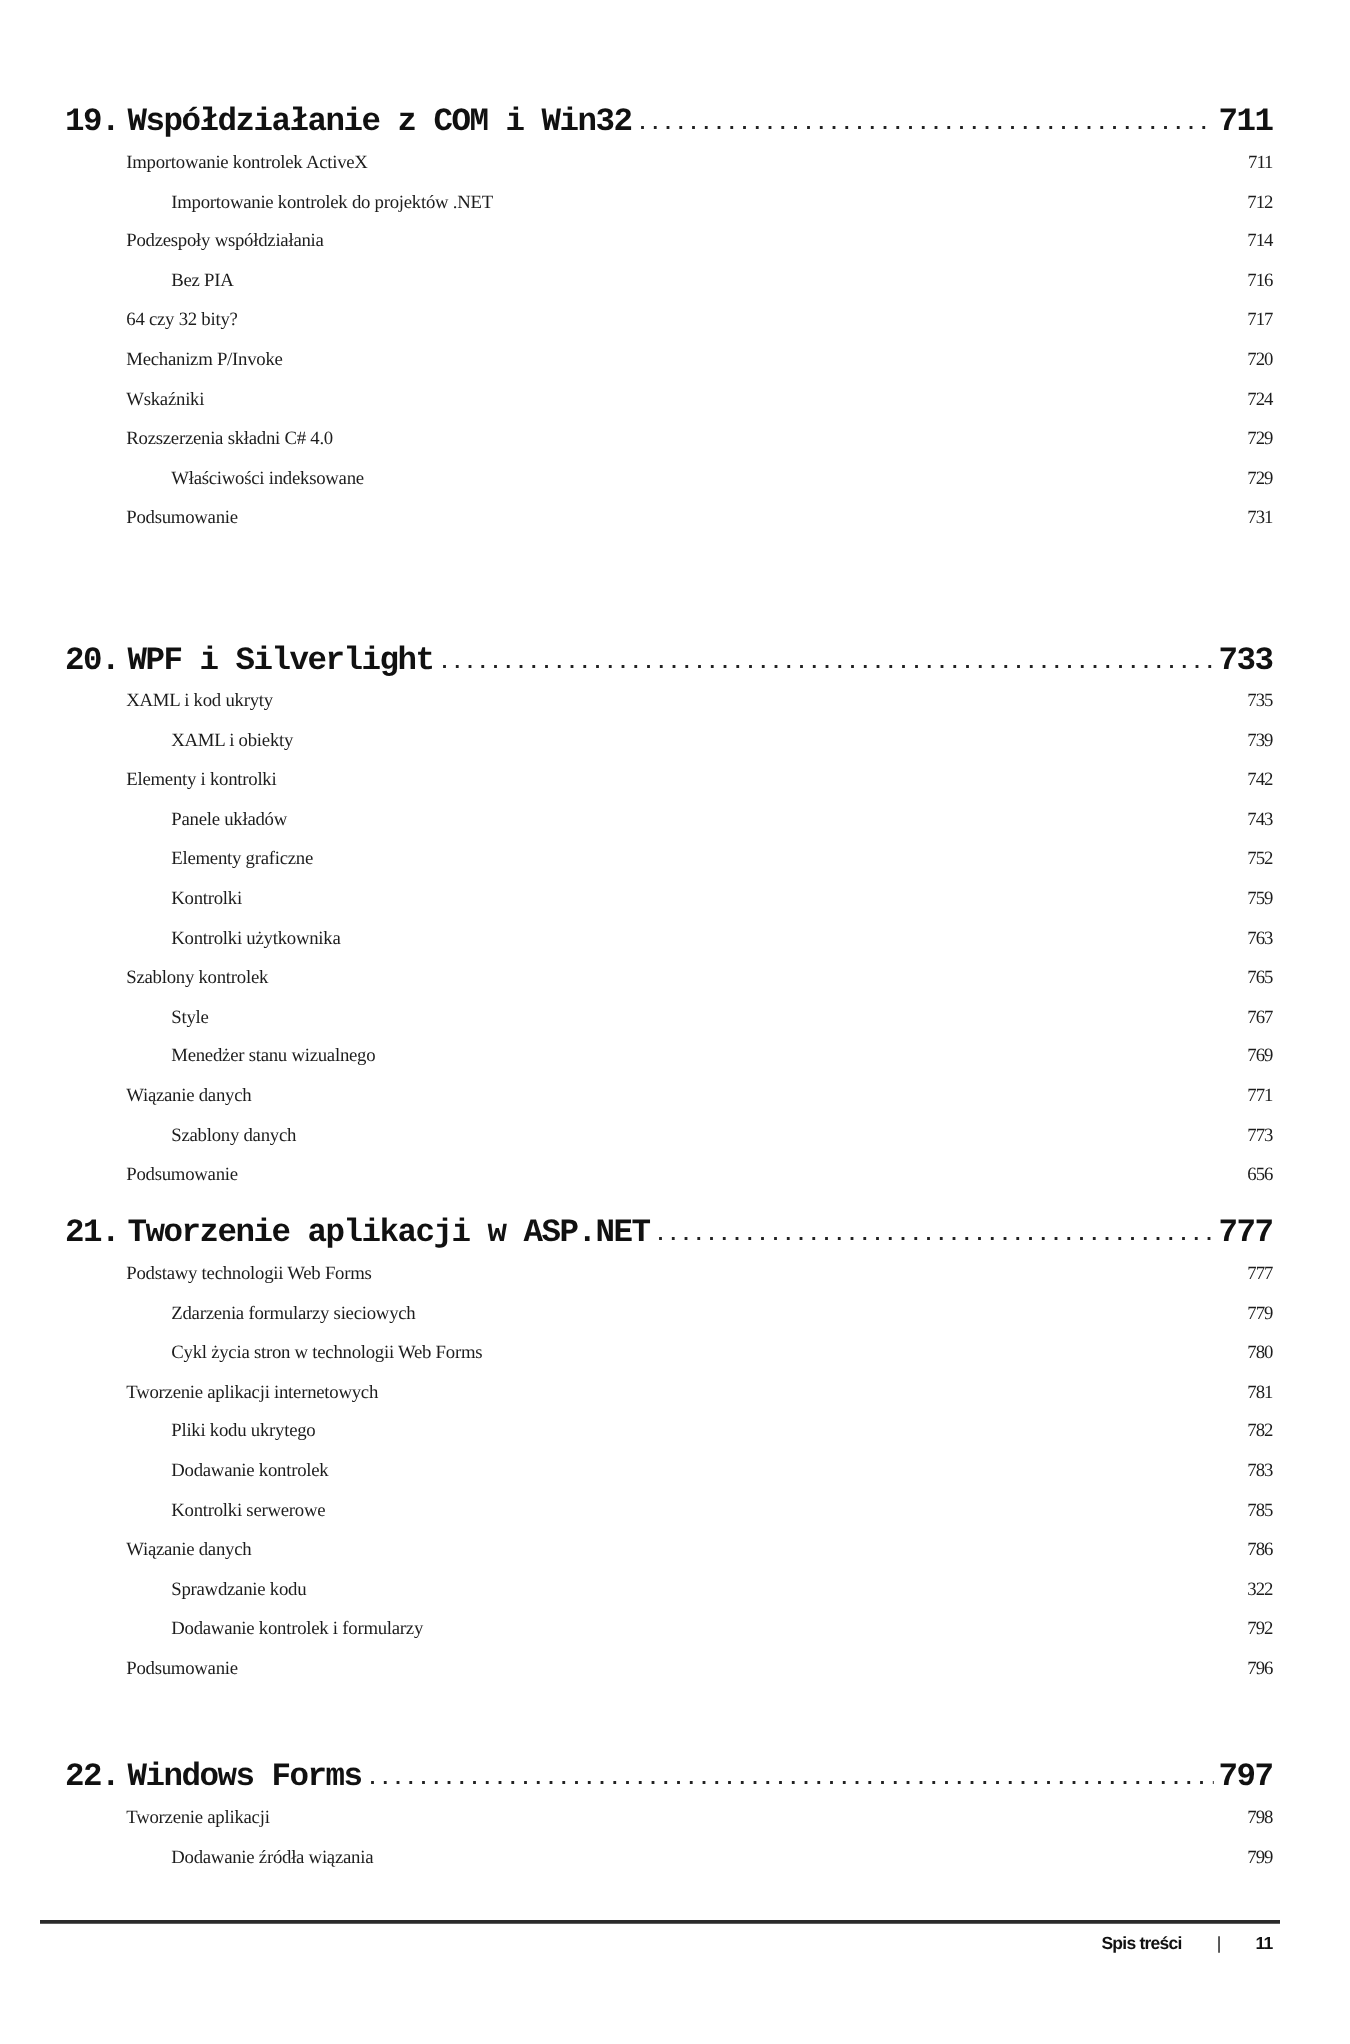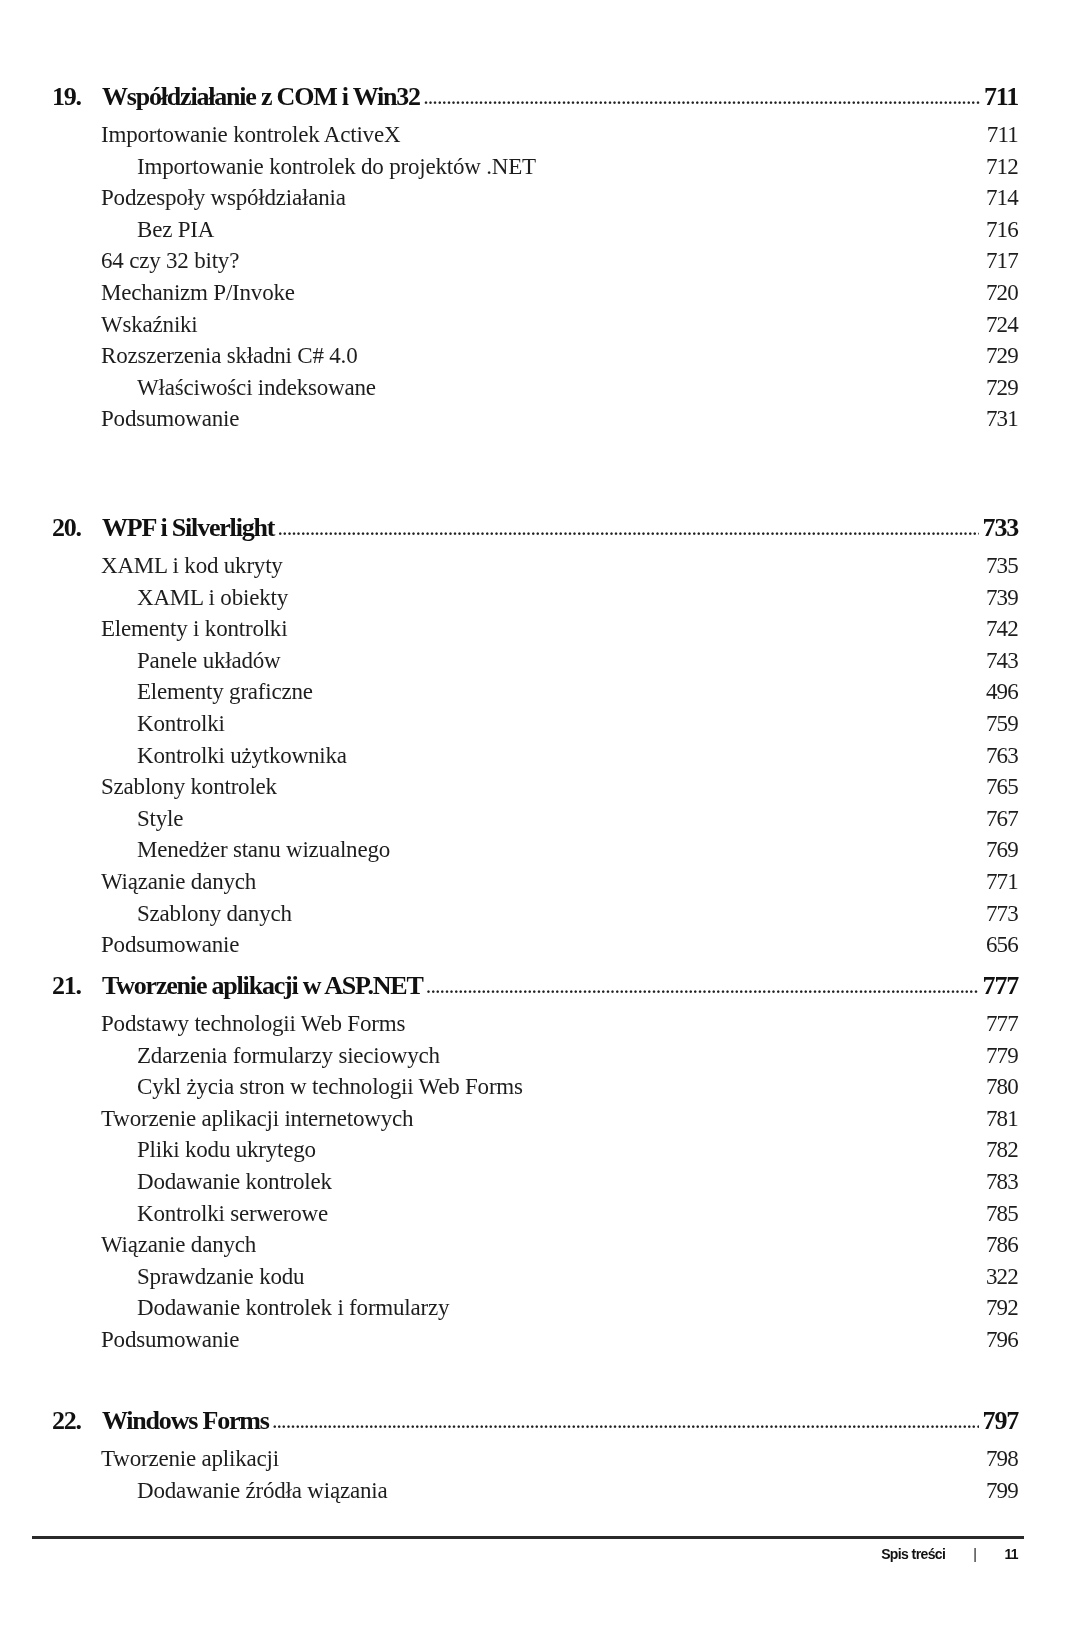--- a/index.html
+++ b/index.html
@@ -1,33 +1,33 @@
 <!DOCTYPE html>
 <html><head>
 <meta charset="utf-8">
 <style>
   html, body { margin: 0; padding: 0; background: #ffffff; }
   body { width: 1080px; height: 1635px; position: relative; overflow: hidden; color: #1a1a1a; }
   .page { position: absolute; left: 0; top: 0; width: 1080px; height: 1635px; }
   .chapter { position: absolute; left: 52px; width: 966px; }
   .ch-head {
     position: relative; height: 40px; display: flex; align-items: baseline;
-    font-family: Liberation Serif, serif; font-weight: bold; font-size: 26px;
+    font-family: Liberation Mono, monospace; font-weight: bold; font-size: 26px;
     letter-spacing: -1.2px; color: #111;
   }
   .ch-num { width: 50px; flex: 0 0 50px; }
   .ch-title { white-space: nowrap; text-align: center; }
   .ch-dots {
     flex: 1 1 auto; overflow: hidden; white-space: nowrap; margin: 0 4px;
     font-size: 16px; letter-spacing: 0.6px; color: #222; position: relative; top: -1px;
   }
   .ch-page { white-space: nowrap; }
   .entry {
     height: 31.6px; display: flex; align-items: baseline; justify-content: space-between;
-    font-family: "Liberation Serif", serif; font-size: 23px; color: #1d1d1d;
+    font-family: "Liberation Serif", serif; font-size: 15px; color: #1d1d1d;
     letter-spacing: -0.2px;
   }
   .entry.l1 { padding-left: 49px; }
   .entry.l2 { padding-left: 85px; }
   .entry-page { text-align: right; letter-spacing: -0.8px; }
   .footer-rule { position: absolute; left: 32px; top: 1536px; width: 992px; height: 3px; background: #2a2a2a; }
   .footer { position: absolute; right: 62px; top: 1546px; display: flex; align-items: center;
     font-family: "Liberation Sans", sans-serif; font-weight: bold; font-size: 14px; color: #111; letter-spacing: -0.6px; }
   .footer .sep { font-weight: normal; margin: 0 28px 0 28px; }
 </style>
@@ -102,21 +102,21 @@
         <div class="entry l1">
           <span>Elementy i kontrolki</span>
           <span class="entry-page">742</span>
         </div>
         <div class="entry l2">
           <span>Panele układów</span>
           <span class="entry-page">743</span>
         </div>
         <div class="entry l2">
           <span>Elementy graficzne</span>
-          <span class="entry-page">496</span>
+          <span class="entry-page">752</span>
         </div>
         <div class="entry l2">
           <span>Kontrolki</span>
           <span class="entry-page">759</span>
         </div>
         <div class="entry l2">
           <span>Kontrolki użytkownika</span>
           <span class="entry-page">763</span>
         </div>
         <div class="entry l1">

